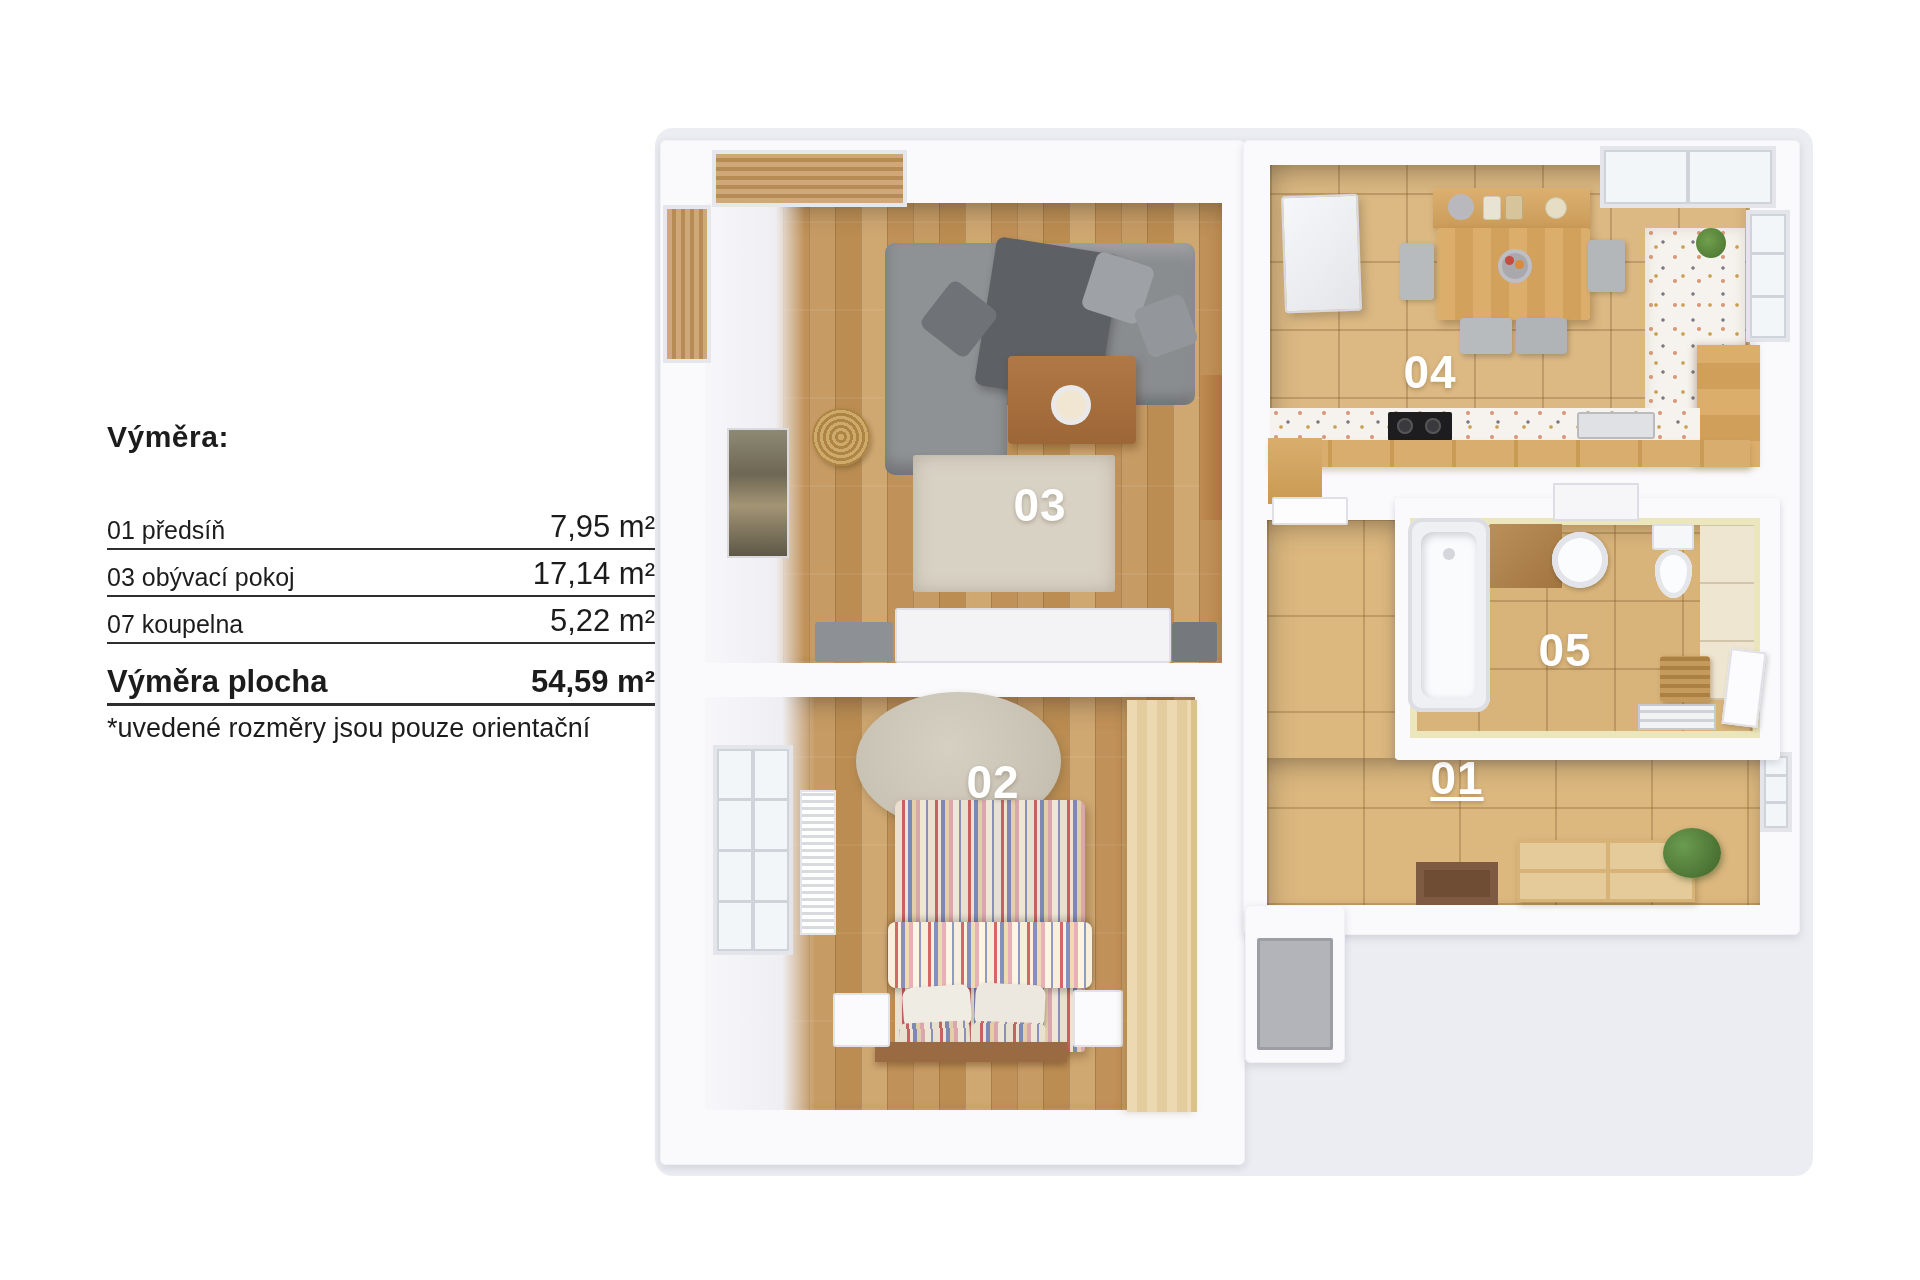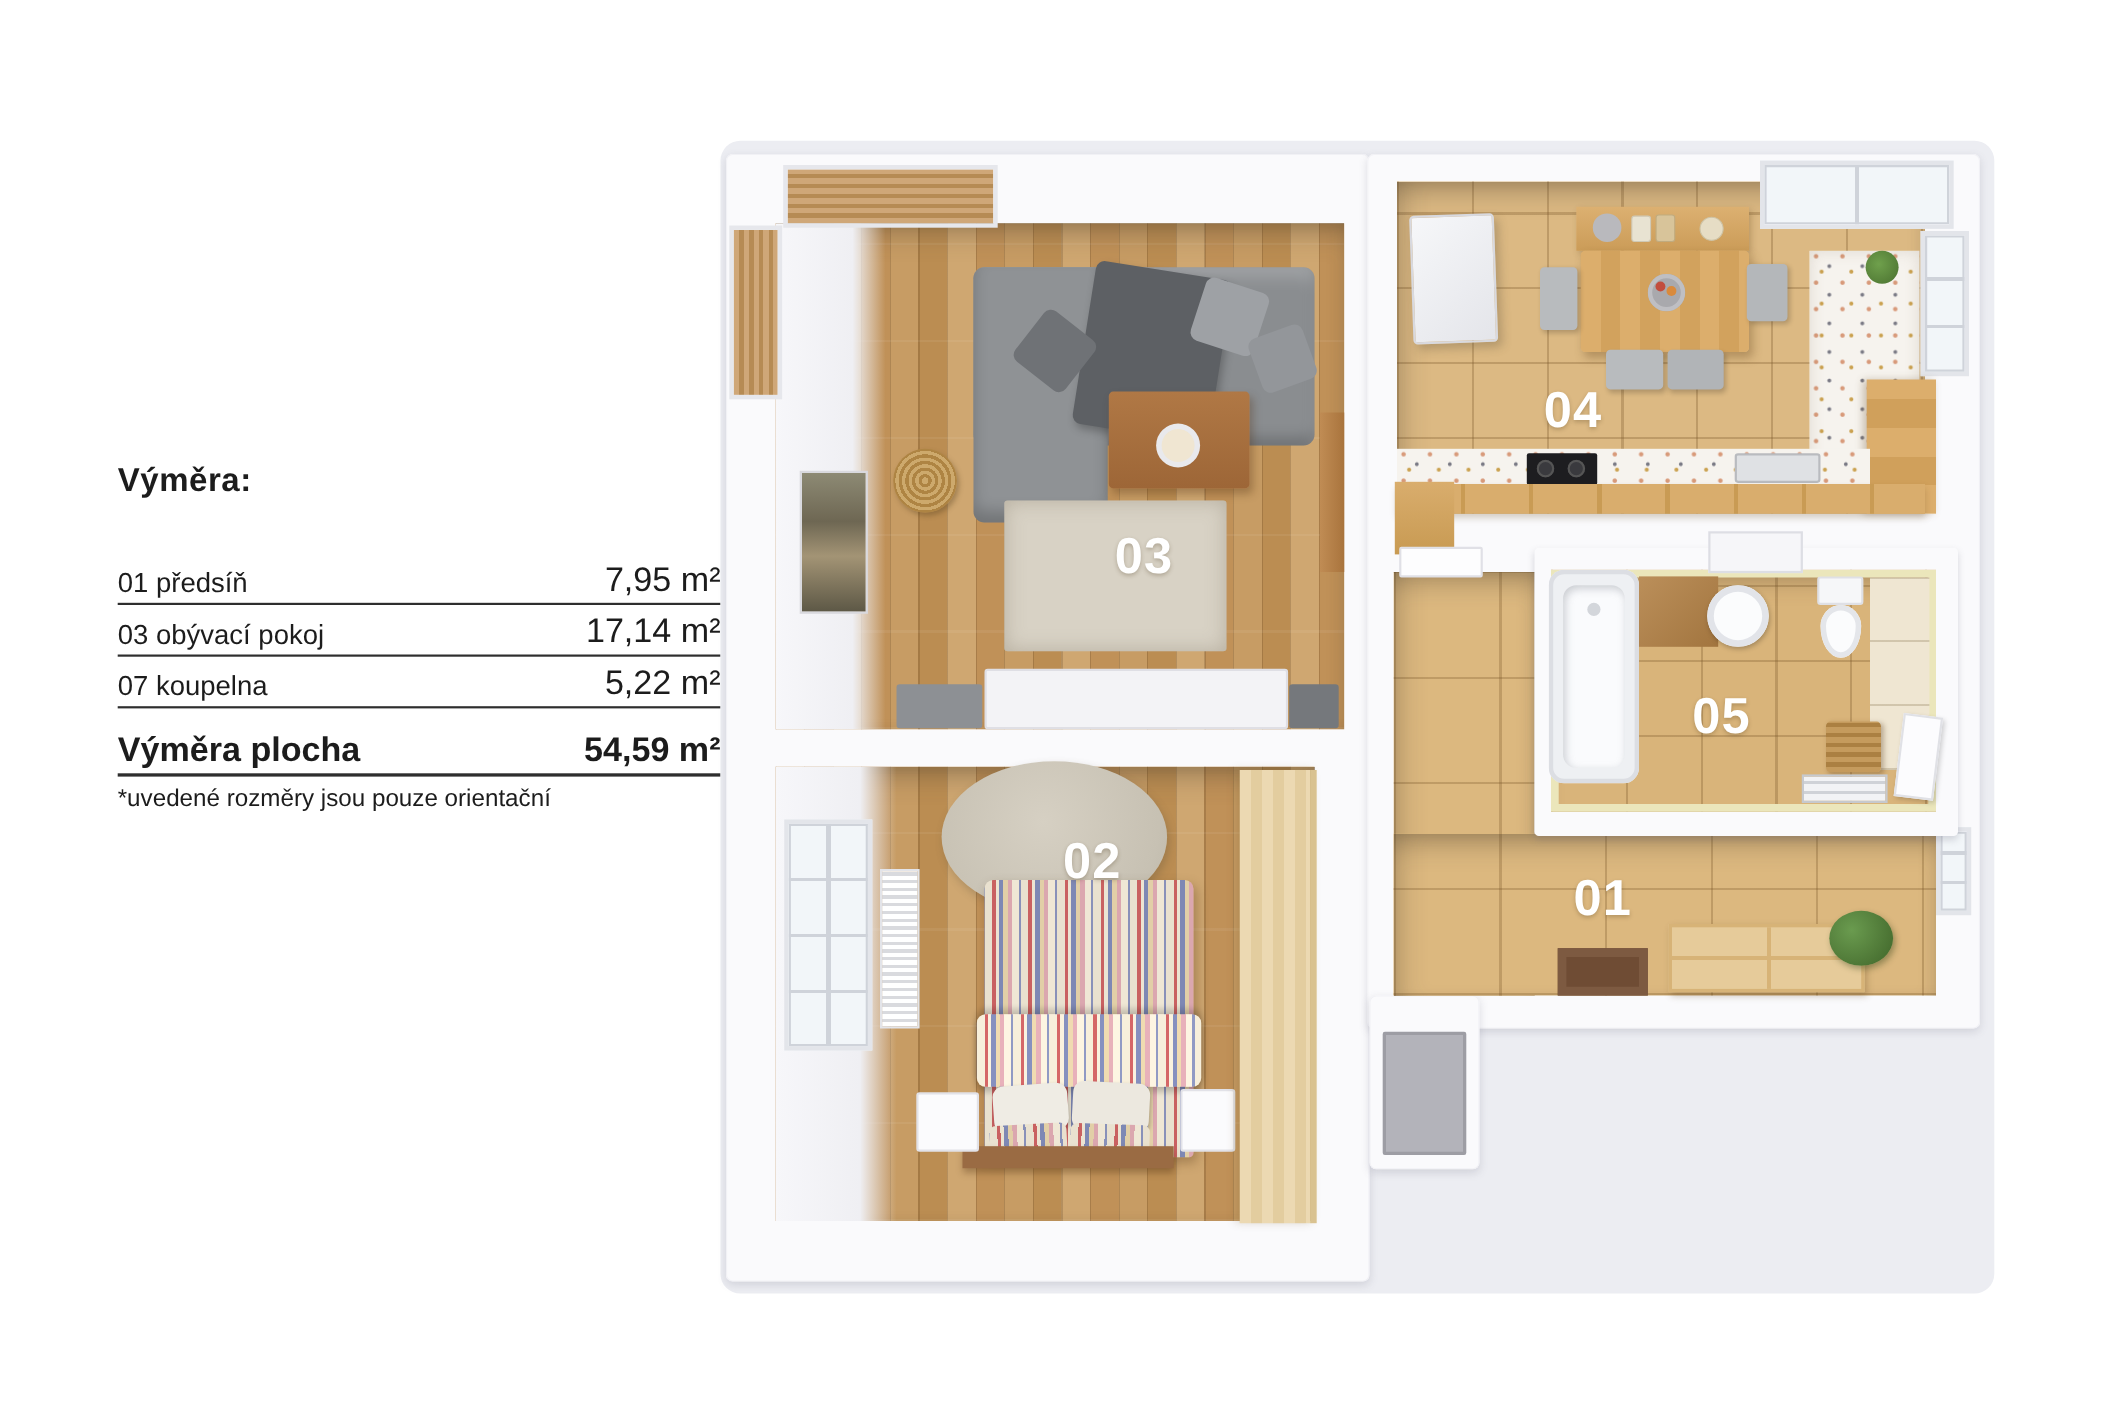--- a/index.html
+++ b/index.html
@@ -11,21 +11,21 @@
   #legend{position:absolute;left:107px;top:420px;width:548px;}
   .legend-title{font-size:30px;font-weight:bold;letter-spacing:.5px;}
   .legend-rows{margin-top:49px;}
   .legend-row{height:47px;display:flex;justify-content:space-between;align-items:flex-end;
               border-bottom:2px solid #2e2e2e;box-sizing:border-box;padding-bottom:3px;}
   .legend-row .lbl{font-size:25px;}
   .legend-row .val{font-size:31px;font-weight:normal;}
   .legend-total{margin-top:18px;height:44px;display:flex;justify-content:space-between;align-items:flex-end;
                 border-bottom:3px solid #2e2e2e;box-sizing:border-box;padding-bottom:3px;}
   .legend-total .lbl,.legend-total .val{font-size:31px;font-weight:bold;}
-  .legend-foot{margin-top:7px;font-size:22px;}
+  .legend-foot{margin-top:7px;font-size:27px;}
 
   
   .backdrop{background:#ecedf2;border-radius:18px;}
   .slab{background:#fafafc;border-radius:6px;box-shadow:0 3px 8px rgba(90,90,110,.18), inset 0 0 0 1px #f1f1f5;}
   .floor-shadow{box-shadow:inset 0 22px 26px -16px rgba(70,60,45,.45), inset 22px 0 26px -18px rgba(70,60,45,.30), inset -10px 0 18px -12px rgba(70,60,45,.22);}
   .wood{background:
       repeating-linear-gradient(0deg, rgba(255,255,255,.06) 0 2px, rgba(0,0,0,0) 2px 88px),
       repeating-linear-gradient(90deg, rgba(60,35,10,.18) 0 1px, rgba(0,0,0,0) 1px 26px),
       repeating-linear-gradient(90deg,#c79c64 0 26px,#bb8d52 26px 52px,#cfa771 52px 78px,#c09158 78px 104px);}
   .tile{background-color:#dcb983;background-image:
@@ -157,21 +157,21 @@
   <div class="room-label" style="left:1430px;top:372px;">04</div>
 
   <div class="abs tile-big floor-shadow" style="left:1267px;top:520px;width:128px;height:385px;"></div>
   <div class="abs tile-big floor-shadow" style="left:1267px;top:758px;width:493px;height:147px;"></div>
   <div class="abs" style="left:1272px;top:497px;width:76px;height:28px;background:#fdfdfe;border:2px solid #e0e0e6;box-sizing:border-box;border-radius:2px;"></div>
   <div class="abs" style="left:1416px;top:862px;width:82px;height:43px;background:#6f4c34;box-shadow:inset 0 0 0 8px #7d5a41;"></div>
   <div class="abs" style="left:1517px;top:840px;width:178px;height:62px;background:#e6cb9a;border:3px solid #d7b377;box-sizing:border-box;box-shadow:2px 3px 6px rgba(100,70,30,.3);
               background-image:linear-gradient(90deg,rgba(0,0,0,0) 0 86px,#d7b377 86px 90px,rgba(0,0,0,0) 90px),linear-gradient(0deg,rgba(0,0,0,0) 0 26px,#d7b377 26px 30px,rgba(0,0,0,0) 30px);"></div>
   <div class="abs" style="left:1663px;top:828px;width:58px;height:50px;border-radius:50%;background:radial-gradient(circle at 35% 35%,#6a9b4f,#3f6429);box-shadow:2px 3px 6px rgba(40,60,20,.4);"></div>
   <div class="abs win" style="left:1760px;top:752px;width:32px;height:80px;background-image:repeating-linear-gradient(0deg,rgba(0,0,0,0) 0 24px,#cfd3da 24px 27px);"></div>
-  <div class="room-label" style="left:1457px;top:816px;">01</div>
+  <div class="room-label" style="left:1457px;top:778px;text-decoration:underline;">01</div>
 
   <div class="abs" style="left:1395px;top:498px;width:385px;height:262px;background:#fafafc;border-radius:4px;box-shadow:0 3px 7px rgba(90,90,110,.22);"></div>
   <div class="abs tile floor-shadow" style="left:1410px;top:518px;width:350px;height:220px;background-color:#d9b47a;box-shadow:inset 0 0 0 7px #ebe6bb, inset 0 20px 24px -14px rgba(70,60,45,.45);"></div>
   <div class="abs" style="left:1700px;top:525px;width:54px;height:175px;background:#efe6d2;background-image:repeating-linear-gradient(0deg,rgba(120,100,60,.25) 0 2px,rgba(0,0,0,0) 2px 58px);"></div>
   <div class="abs" style="left:1408px;top:518px;width:82px;height:194px;background:#eef0f3;border-radius:14px;box-shadow:inset 0 0 0 4px #dcdee3;"></div>
   <div class="abs" style="left:1421px;top:532px;width:56px;height:166px;background:#fafbfd;border-radius:12px;box-shadow:inset 2px 3px 8px rgba(130,135,145,.4);"></div>
   <div class="abs" style="left:1443px;top:548px;width:12px;height:12px;border-radius:50%;background:#d3d6db;"></div>
   <div class="abs" style="left:1490px;top:524px;width:72px;height:64px;background:linear-gradient(135deg,#bb8f5a,#a2753f);"></div>
   <div class="abs" style="left:1552px;top:532px;width:56px;height:56px;border-radius:50%;background:#fbfcfd;box-shadow:inset 0 0 0 6px #e2e4e9,1px 2px 5px rgba(0,0,0,.25);"></div>
   <div class="abs" style="left:1553px;top:483px;width:86px;height:38px;background:#f6f6f9;border:2px solid #dddee4;box-sizing:border-box;"></div>

